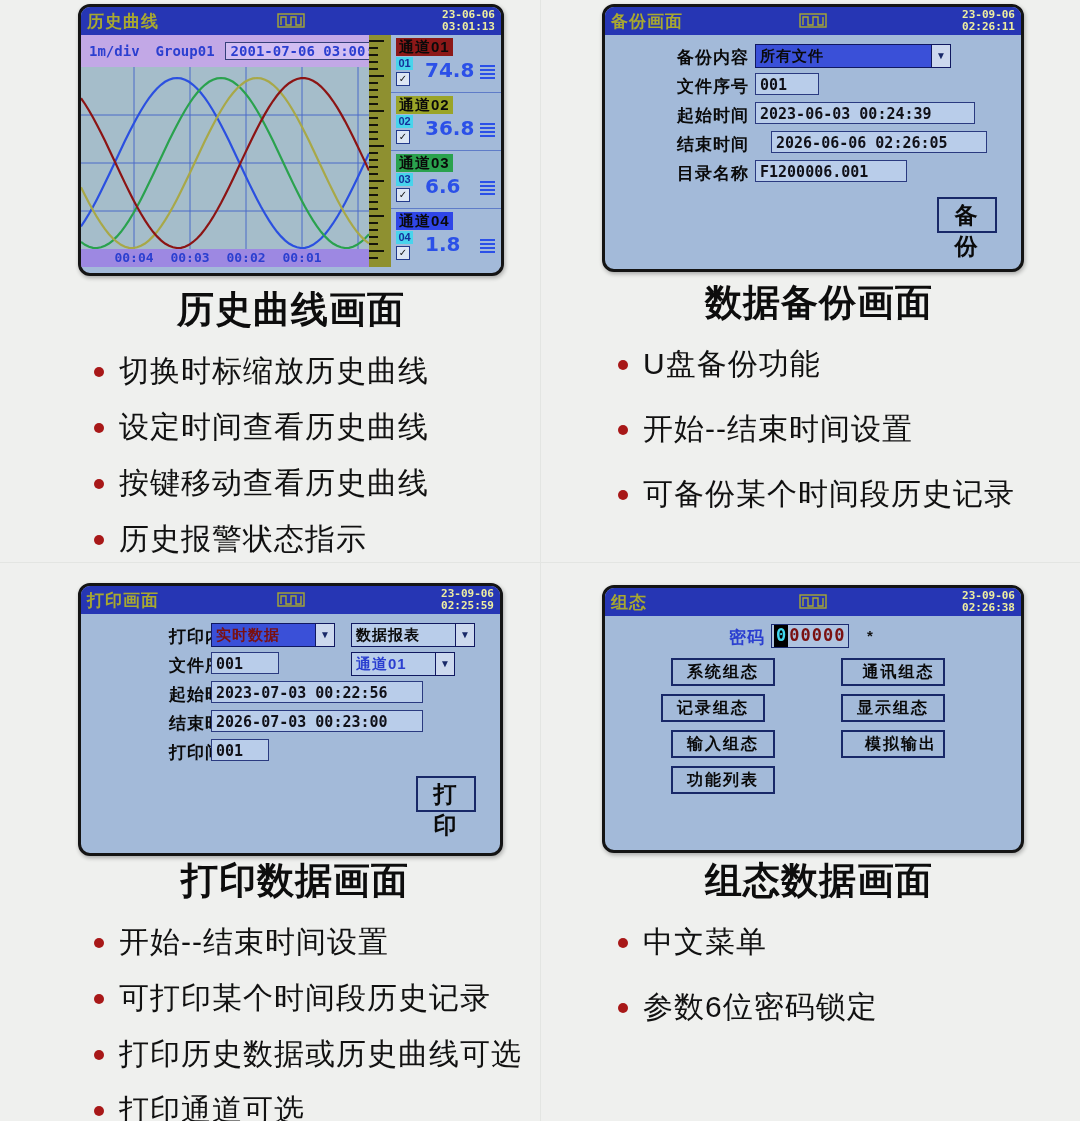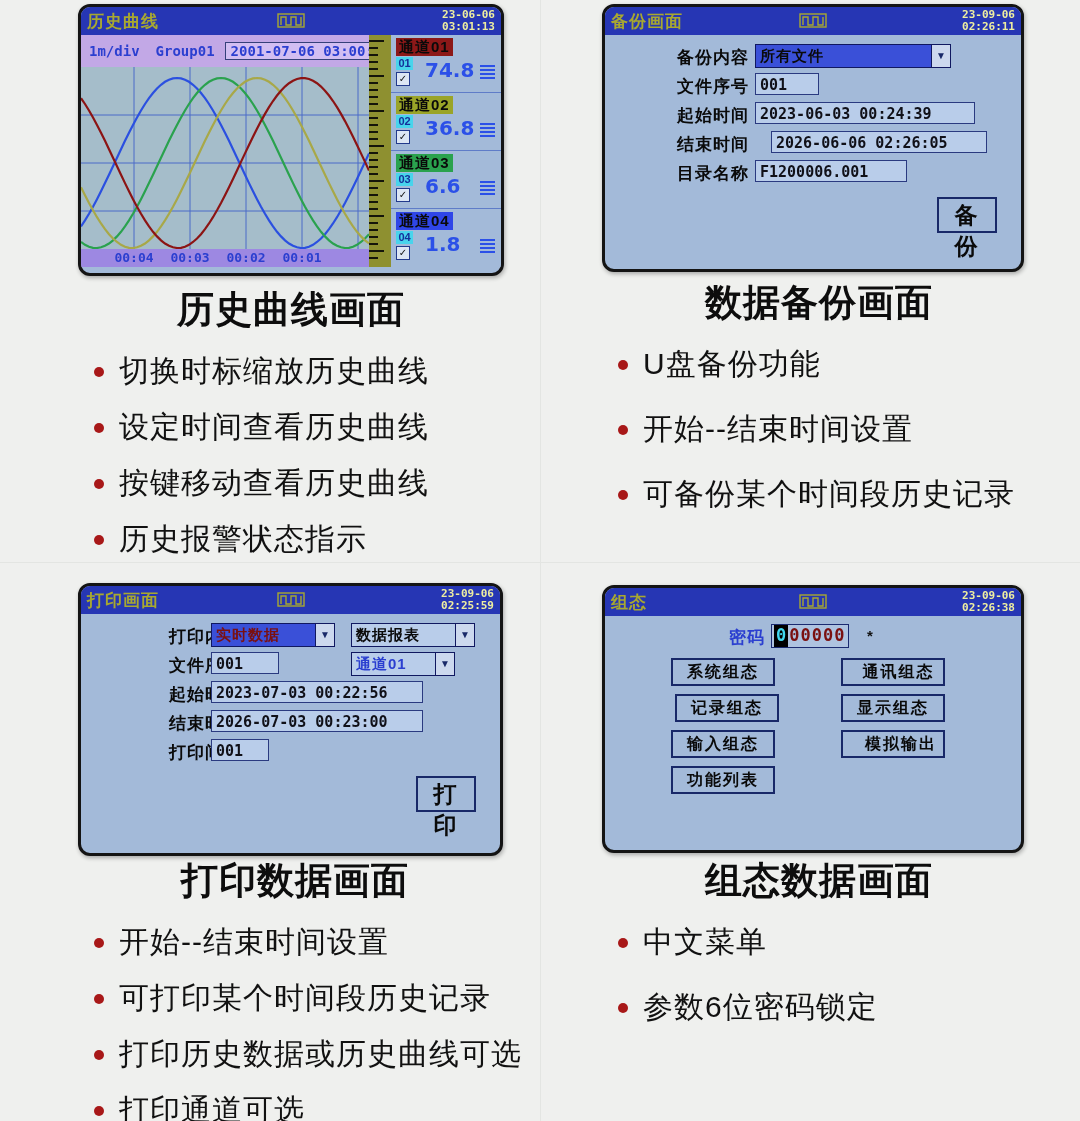--- a/index.html
+++ b/index.html
@@ -348,21 +348,21 @@
     <div class="form-body" id="config-body">
       <div class="pw-row">
         <span class="pw-label">密码</span>
         <span class="pw-box">
           <span class="pw-first">0</span>
           <span class="pw-rest">00000</span>
         </span>
         <span class="pw-star">*</span>
       </div>
     <button class="cfg-btn" style="left: 66px; top: 42px;">系统组态</button>
-        <button class="cfg-btn" style="left: 70px; top: 78px; text-align: center;">记录组态</button>
+        <button class="cfg-btn" style="left: 56px; top: 78px; text-align: center;">记录组态</button>
         <button class="cfg-btn" style="left: 66px; top: 114px;">输入组态</button>
         <button class="cfg-btn" style="left: 66px; top: 150px;">功能列表</button>
         <button class="cfg-btn" style="left: 236px; top: 42px; padding-left: 17px;">通讯组态</button>
         <button class="cfg-btn" style="left: 236px; top: 78px;">显示组态</button>
         <button class="cfg-btn" style="left: 236px; top: 114px; text-align: right;">模拟输出</button>
       </div>
   </div>
 
   <section class="desc" style="left:60px;top:278px;width:462px;margin-top:7px;">
     <h2>历史曲线画面</h2>

